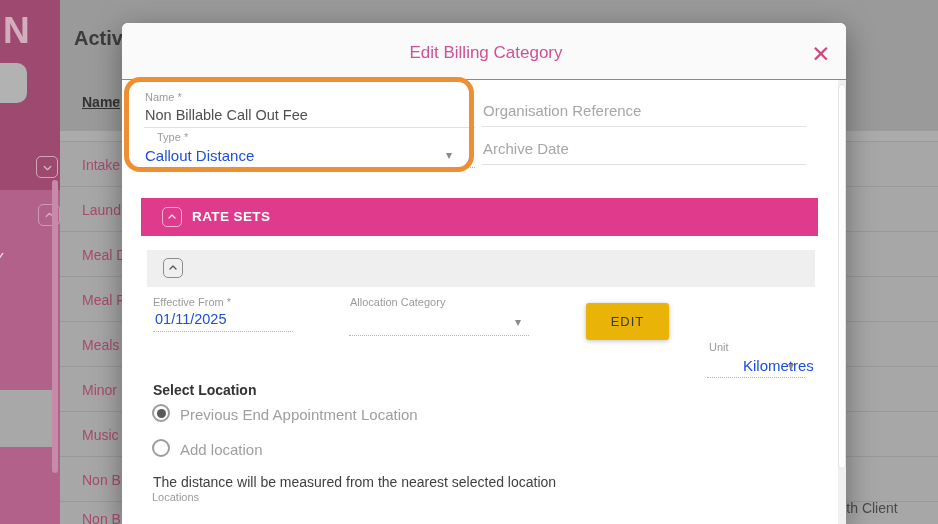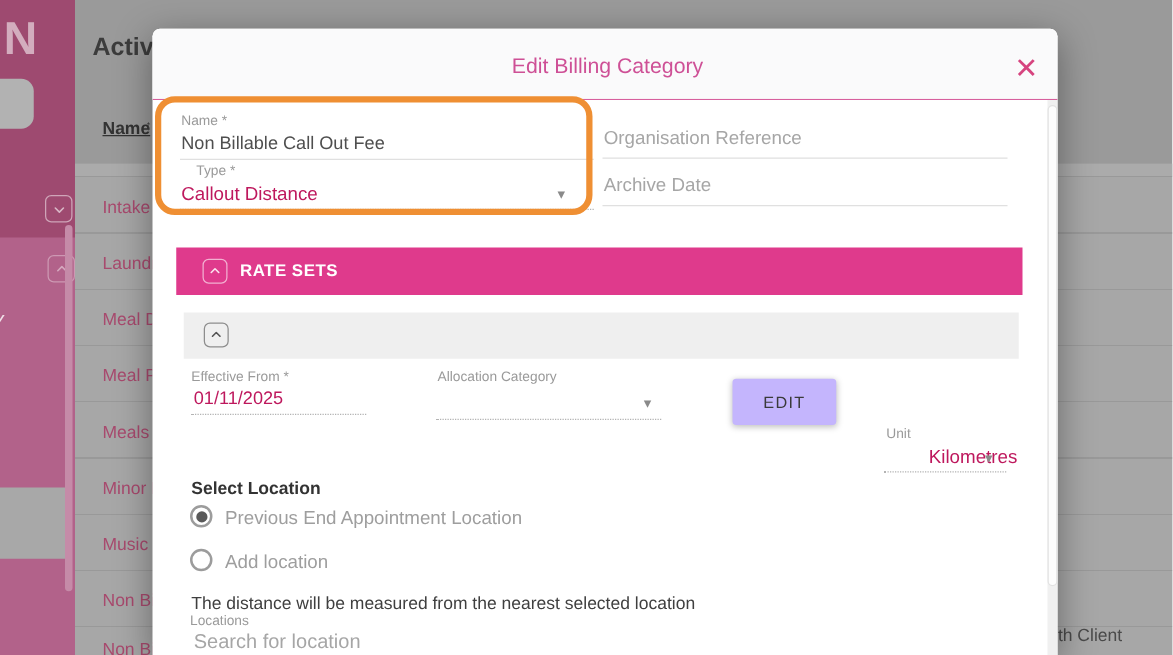--- a/index.html
+++ b/index.html
@@ -36,35 +36,35 @@
   
   .modal { left:122px; top:23px; width:724px; height:501px; background:#fff; border-radius:6px 6px 0 0;
            box-shadow:0 8px 30px rgba(0,0,0,.38); }
   .modal-header { left:0; top:0; width:724px; height:57px; background:#fafafb;
                   border-bottom:1px solid #d75f9d; border-radius:6px 6px 0 0; }
   .modal-title { left:0; top:20px; width:728px; text-align:center; font-size:17px; color:#ce5096; }
   .modal-close { left:684px; top:16px; width:30px; height:30px; font-size:23px; color:#d6447f;
                  display:flex; align-items:center; justify-content:center; cursor:pointer; }
   .fld-label { font-size:11px; color:#9a9a9a; }
   .fld-value { font-size:14.5px; color:#4f4f4f; }
-  .fld-value-dis { font-size:15px; color:#be185d; }
+  .fld-value-dis { font-size:15px; color:#1d4ed8; }
   .placeholder { font-size:15px; color:#a6a6a6; }
   .u-solid { border-top:1px solid #e0e0e0; height:0; }
   .u-dotted { border-top:1px dotted #b3b3b3; height:0; }
   .caret { font-size:12px; color:#8a8a8a; }
 
   .band-pink { left:19px; top:175px; width:677px; height:38px; background:#df3a8c; }
   .band-pink .side-icon { border-color:rgba(255,255,255,.6); }
   .band-pink-label { left:70px; top:186px; font-size:13.5px; font-weight:700; letter-spacing:.4px; color:#fff; }
   .band-gray { left:25px; top:227px; width:668px; height:37px; background:#efefef; }
   .band-gray-label { left:70px; top:237px; font-size:14.5px; font-weight:600; color:#3f3f3f; }
   .icon-sq-gray { border:1.5px solid #8d8d8d; border-radius:5px; width:20px; height:20px;
                   display:flex; align-items:center; justify-content:center; }
 
-  .edit-btn { left:464px; top:280px; width:83px; height:37px; background:#c4b5fd; border-radius:3px;
+  .edit-btn { left:464px; top:280px; width:83px; height:37px; background:#eab308; border-radius:3px;
               box-shadow:0 1px 5px rgba(0,0,0,.25); display:flex; align-items:center; justify-content:center;
               font-size:13px; letter-spacing:1px; color:#3a3a3a; cursor:pointer; }
 
   .sec-heading { font-size:14px; font-weight:700; color:#333; }
   .radio-outer { width:18px; height:18px; border:2px solid #9c9c9c; border-radius:50%;
                  display:flex; align-items:center; justify-content:center; }
   .radio-dot { width:9px; height:9px; border-radius:50%; background:#5a5a5a; }
   .radio-label { font-size:15px; color:#9e9e9e; }
   .note { font-size:14px; color:#3f3f3f; }
 
@@ -176,21 +176,20 @@
     <div class="abs radio-outer" style="left:30px; top:381px;">
       <div class="radio-dot"></div>
     </div>
     <div class="abs radio-label" style="left:58px; top:383px;">Previous End Appointment Location</div>
 
     <div class="abs radio-outer" style="left:30px; top:416px;"></div>
     <div class="abs radio-label" style="left:58px; top:418px;">Add location</div>
 
     <div class="abs note" style="left:31px; top:451px;">The distance will be measured from the nearest selected location</div>
     <div class="abs fld-label" style="left:30px; top:468px;">Locations</div>
-    <div class="abs placeholder" style="left:33px; top:482px; font-size:16px;">Search for location</div>
 
     <div class="abs modal-scroll-track"></div>
     <div class="abs modal-scroll-thumb"></div>
   </div>
 
   <div class="abs annotation"></div>
 
 </div>
 
 </body></html>

